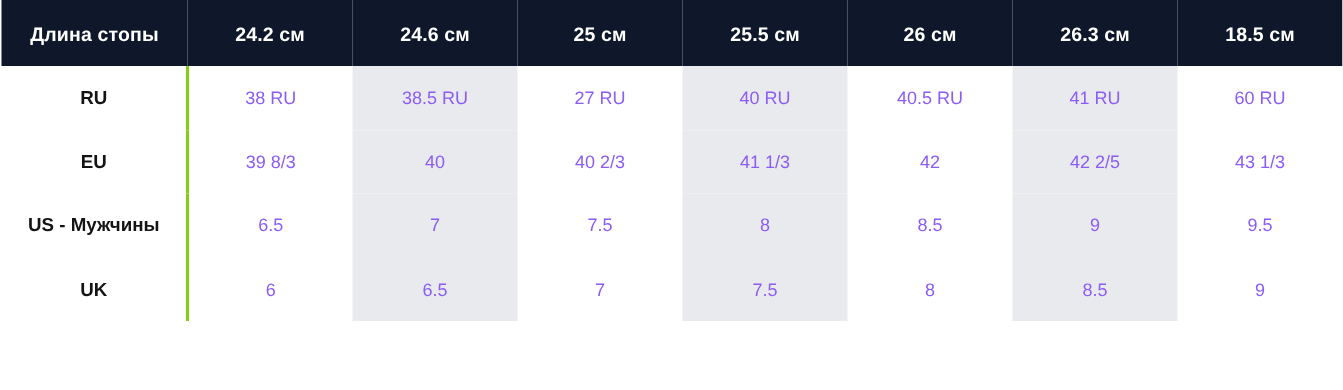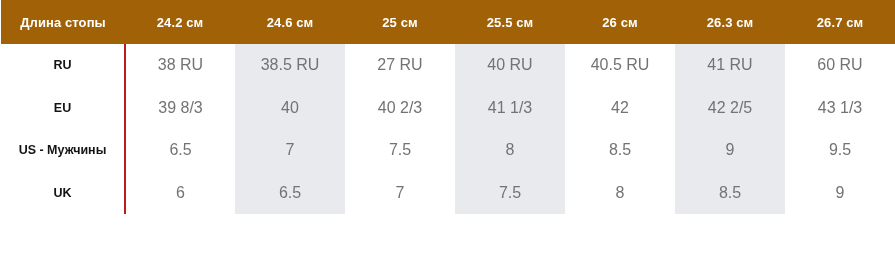--- a/index.html
+++ b/index.html
@@ -24,52 +24,52 @@
 
   table.size-table {
     width: 893px;
     margin: 0 1px;
     border-collapse: collapse;
     table-layout: fixed;
   }
 
   
   thead tr {
-    background: #a16207;
+    background: #0f172a;
   }
   thead th {
     height: 44px;
     color: #ffffff;
     font-size: 13px;
     font-weight: bold;
     text-align: center;
     vertical-align: middle;
     padding: 0;
     letter-spacing: 0.1px;
     white-space: nowrap;
   }
   thead th.label-col {
     font-size: 13px;
   }
 
   
   tbody td {
     height: 42.6px;
-    font-size: 16px;
-    color: #737373;
+    font-size: 12px;
+    color: #8b5cf6;
     text-align: center;
     vertical-align: middle;
     padding: 0;
     white-space: nowrap;
   }
   tbody td.row-label {
     font-weight: bold;
     font-size: 12.5px;
     color: #141414;
-    border-right: 2px solid #b91c1c;
+    border-right: 2px solid #84cc16;
   }
   tbody td.shaded {
     background: #e9eaee;
     margin-left: 32px;
   }
 
   
   col.c-label { width: 124px; }
   col.c-data  { width: 110px; }
 </style>
@@ -90,21 +90,21 @@
     </colgroup>
     <thead>
       <tr>
         <th class="label-col">Длина стопы</th>
         <th>24.2 см</th>
         <th>24.6 см</th>
         <th>25 см</th>
         <th>25.5 см</th>
         <th>26 см</th>
         <th>26.3 см</th>
-        <th>26.7 см</th>
+        <th>18.5 см</th>
       </tr>
     </thead>
     <tbody>
       <tr>
         <td class="row-label">RU</td>
         <td>38 RU</td>
         <td class="shaded">38.5 RU</td>
         <td>27 RU</td>
         <td class="shaded">40 RU</td>
         <td>40.5 RU</td>

